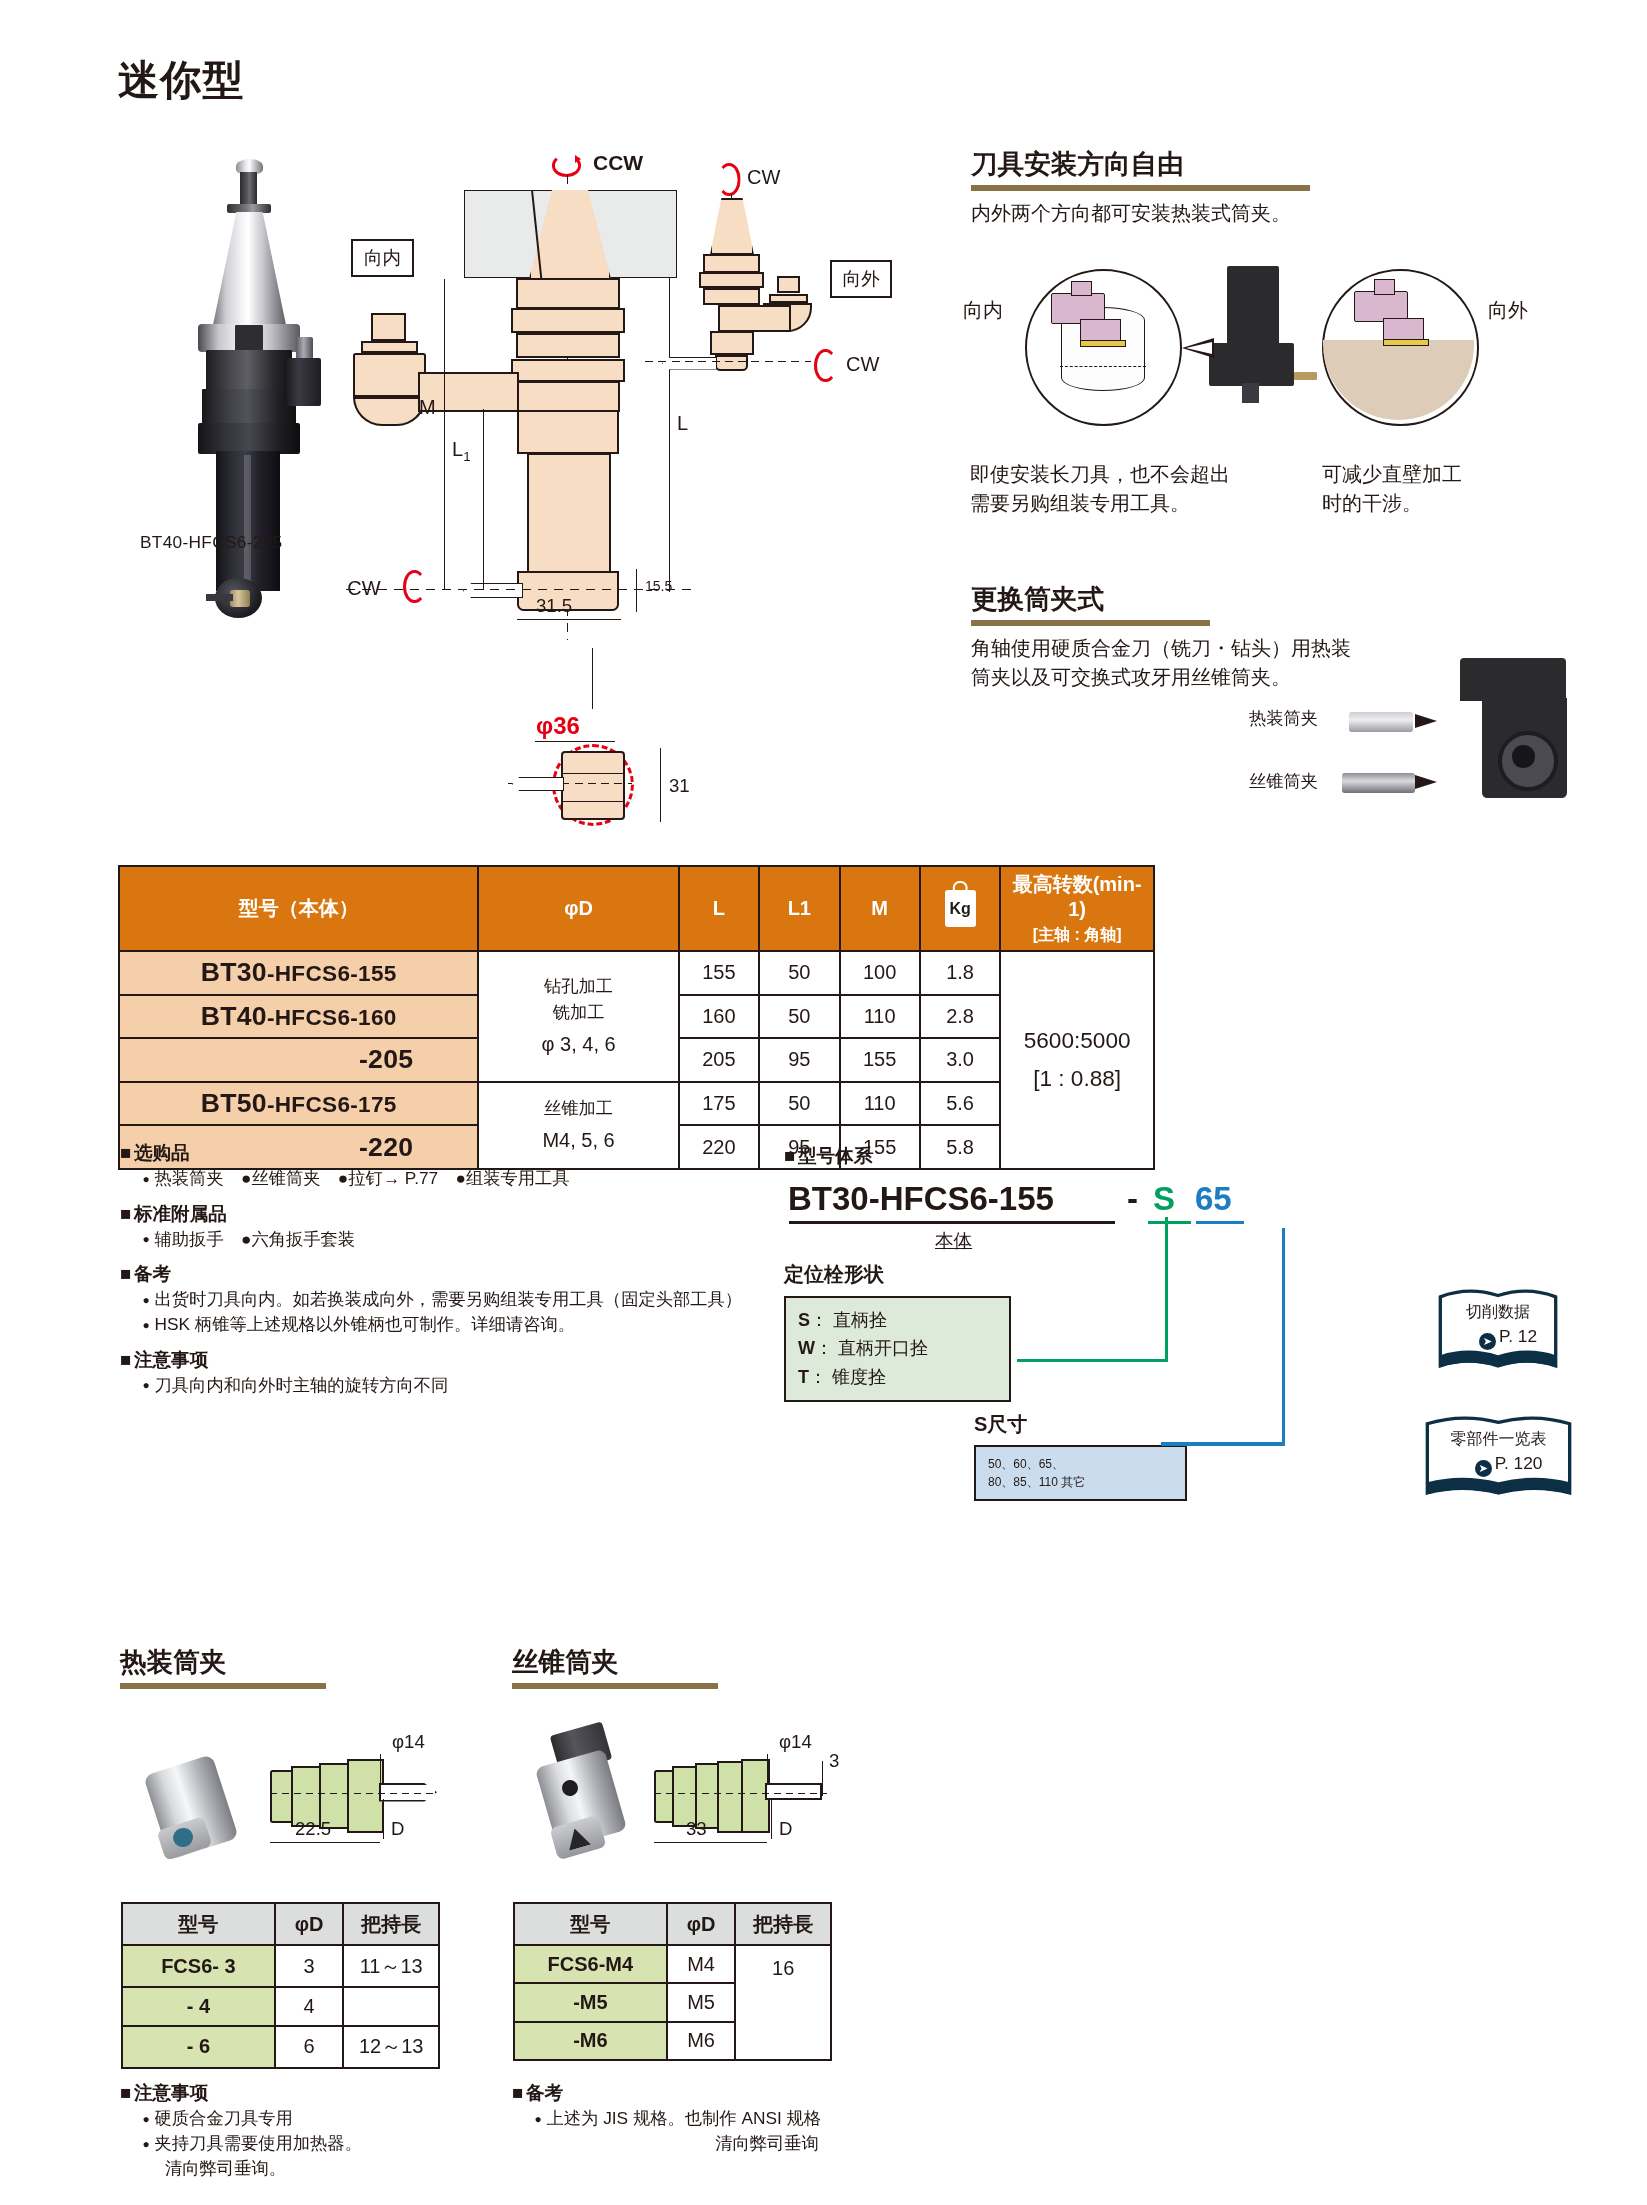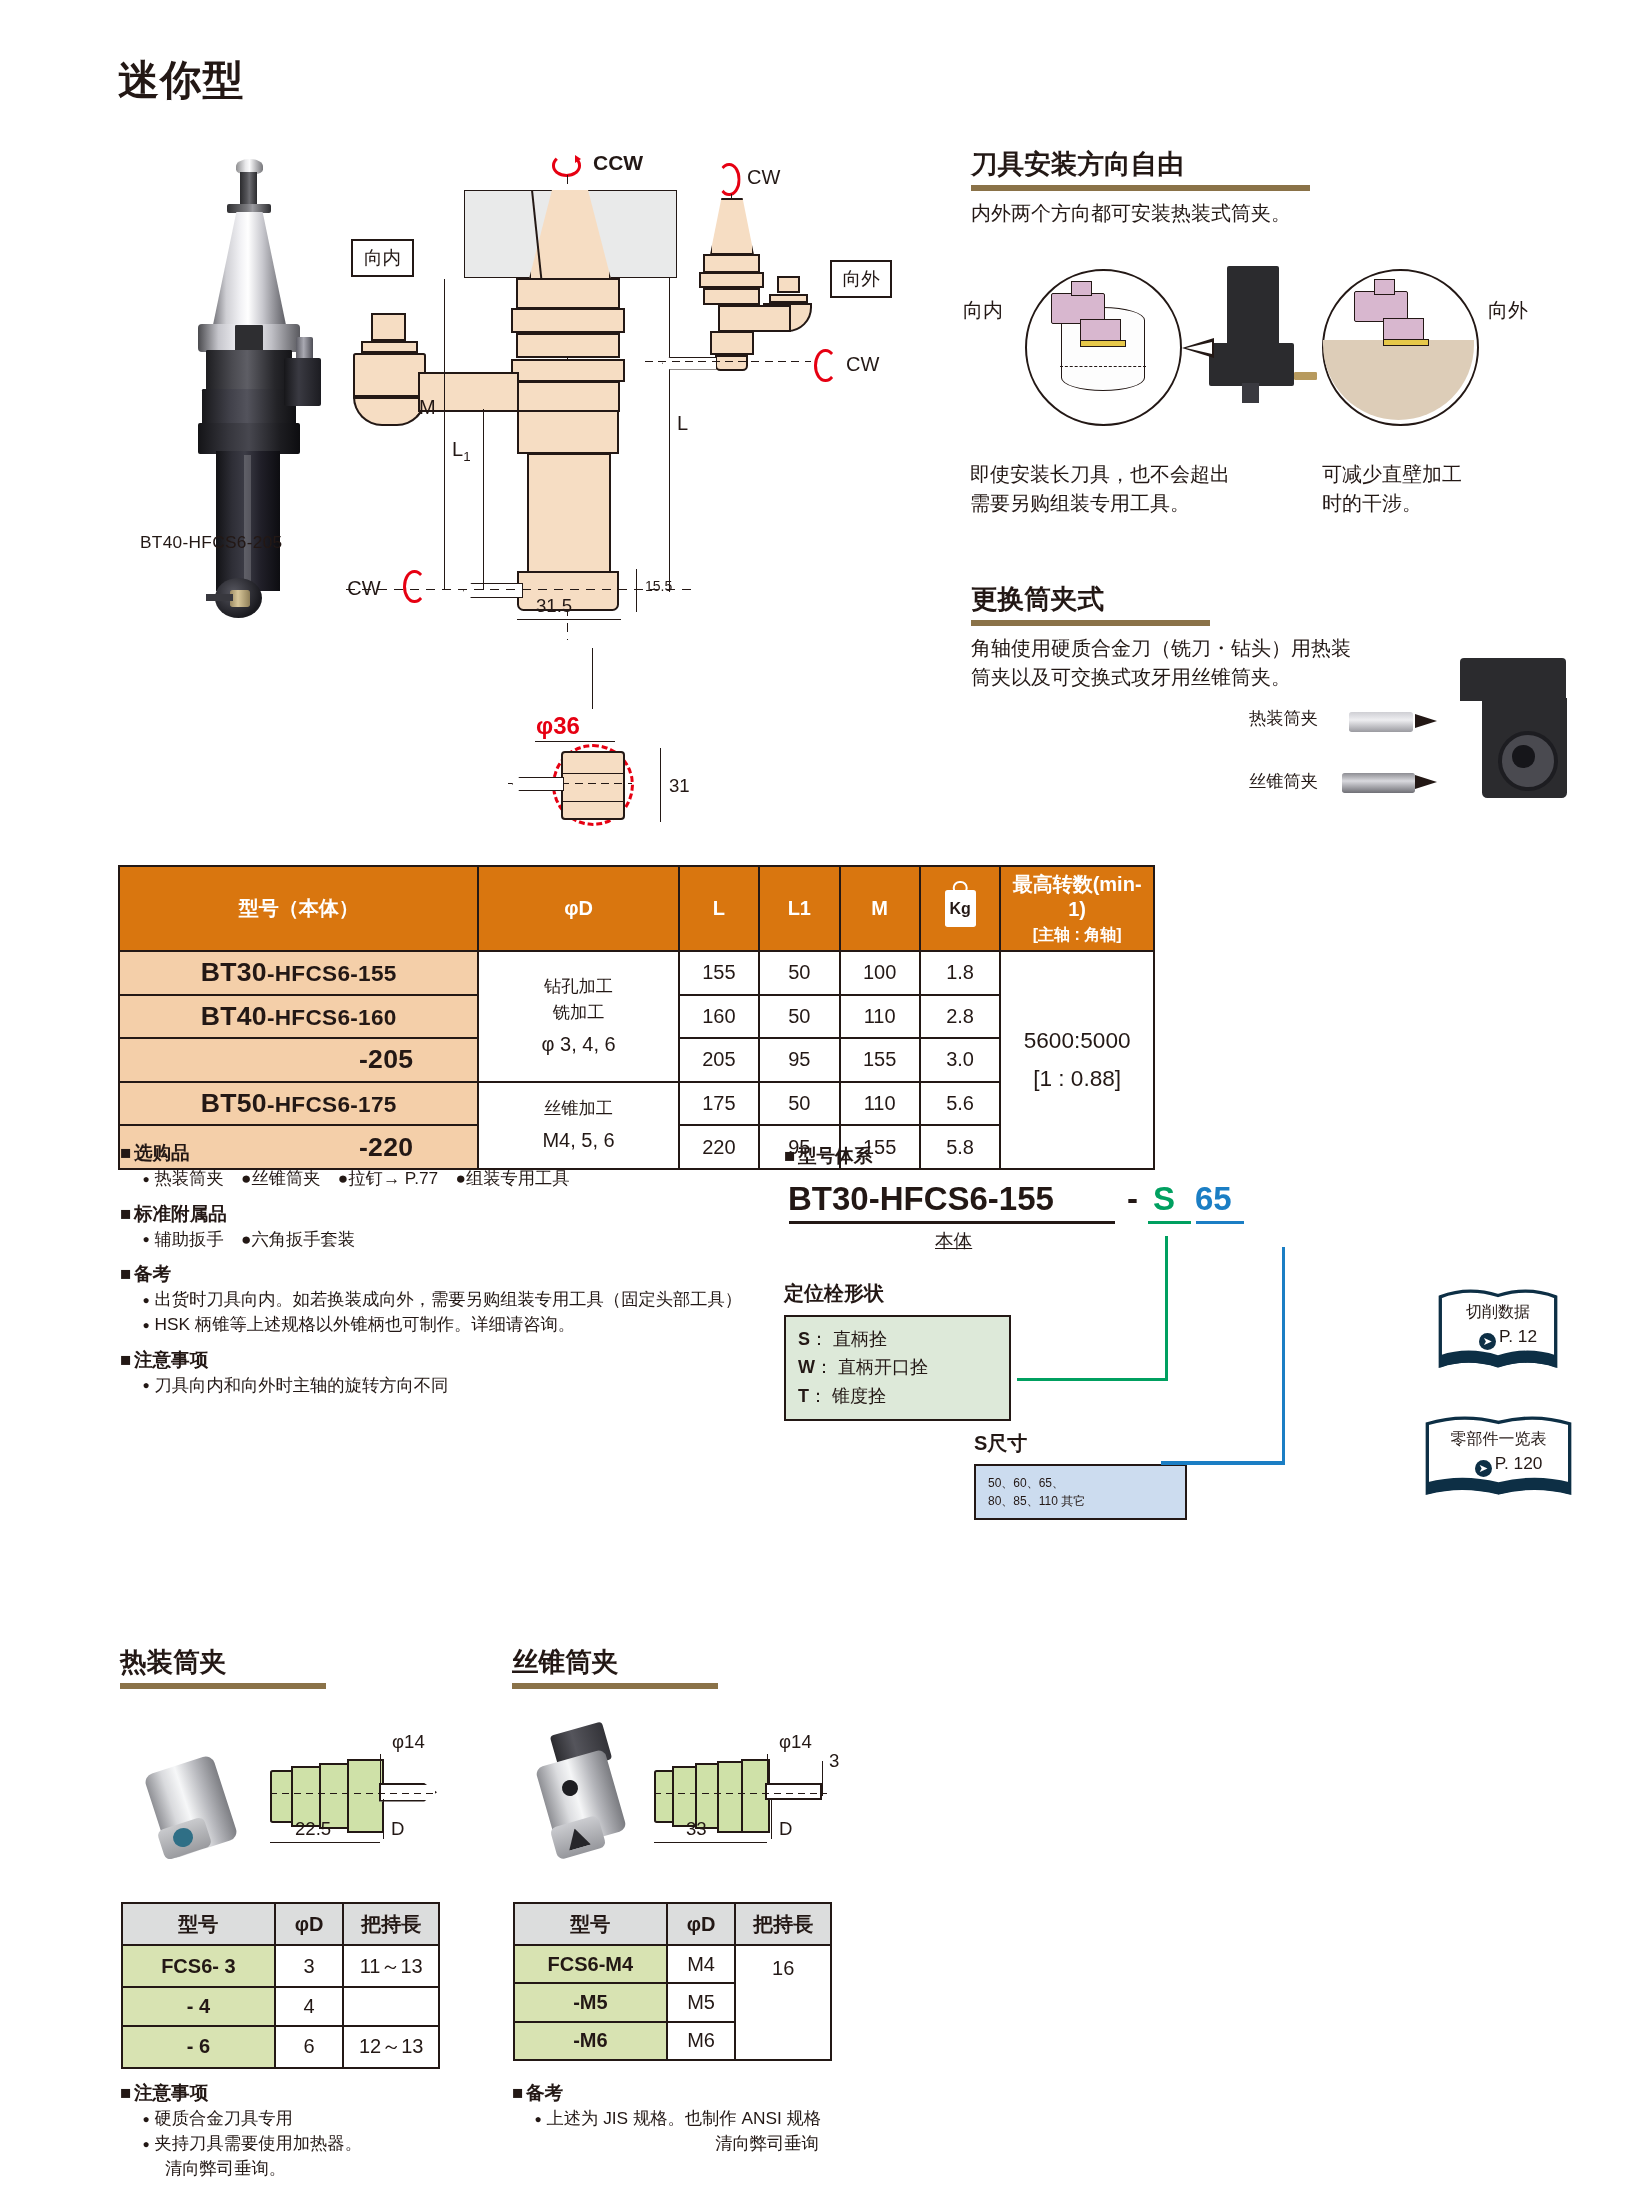--- a/index.html
+++ b/index.html
@@ -420,21 +420,21 @@
     <span class="abs" id="code-line" style="left:343px;top:0;">-</span>
     <span class="abs grn" id="code-line" style="left:369px;top:0;font-size:33px;font-weight:bold;">S</span>
     <span class="abs blu" id="code-line" style="left:411px;top:0;font-size:33px;font-weight:bold;">65</span>
 
     <div class="abs" style="left:5.3px;top:41px;width:326px;height:3.3px;background:#231815;"></div>
     <div class="abs" style="left:364px;top:41px;width:43px;height:3.3px;background:#00a060;"></div>
     <div class="abs" style="left:412px;top:41px;width:48px;height:3.3px;background:#1b7ec4;"></div>
     <div class="abs" style="left:151px;top:48px;font-size:18.6px;text-decoration:underline;">本体</div>
   </div>
 
-  <div style="position:relative;margin-top:43px;">
+  <div style="position:relative;margin-top:24px;">
     <div style="font-size:20px;font-weight:bold;">定位栓形状</div>
     <div class="code-box" style="width:199px;margin-top:8px;">
       <div><b>S</b><span>： 直柄拴</span></div>
       <div><b>W</b><span>： 直柄开口拴</span></div>
       <div><b>T</b><span>： 锥度拴</span></div>
     </div>
 
     <div class="abs" style="left:233px;top:98px;width:151px;height:3.3px;background:#00a060;"></div>
     <div class="abs" style="left:381px;top:-44px;width:3.3px;height:142px;background:#00a060;"></div>
   </div>

